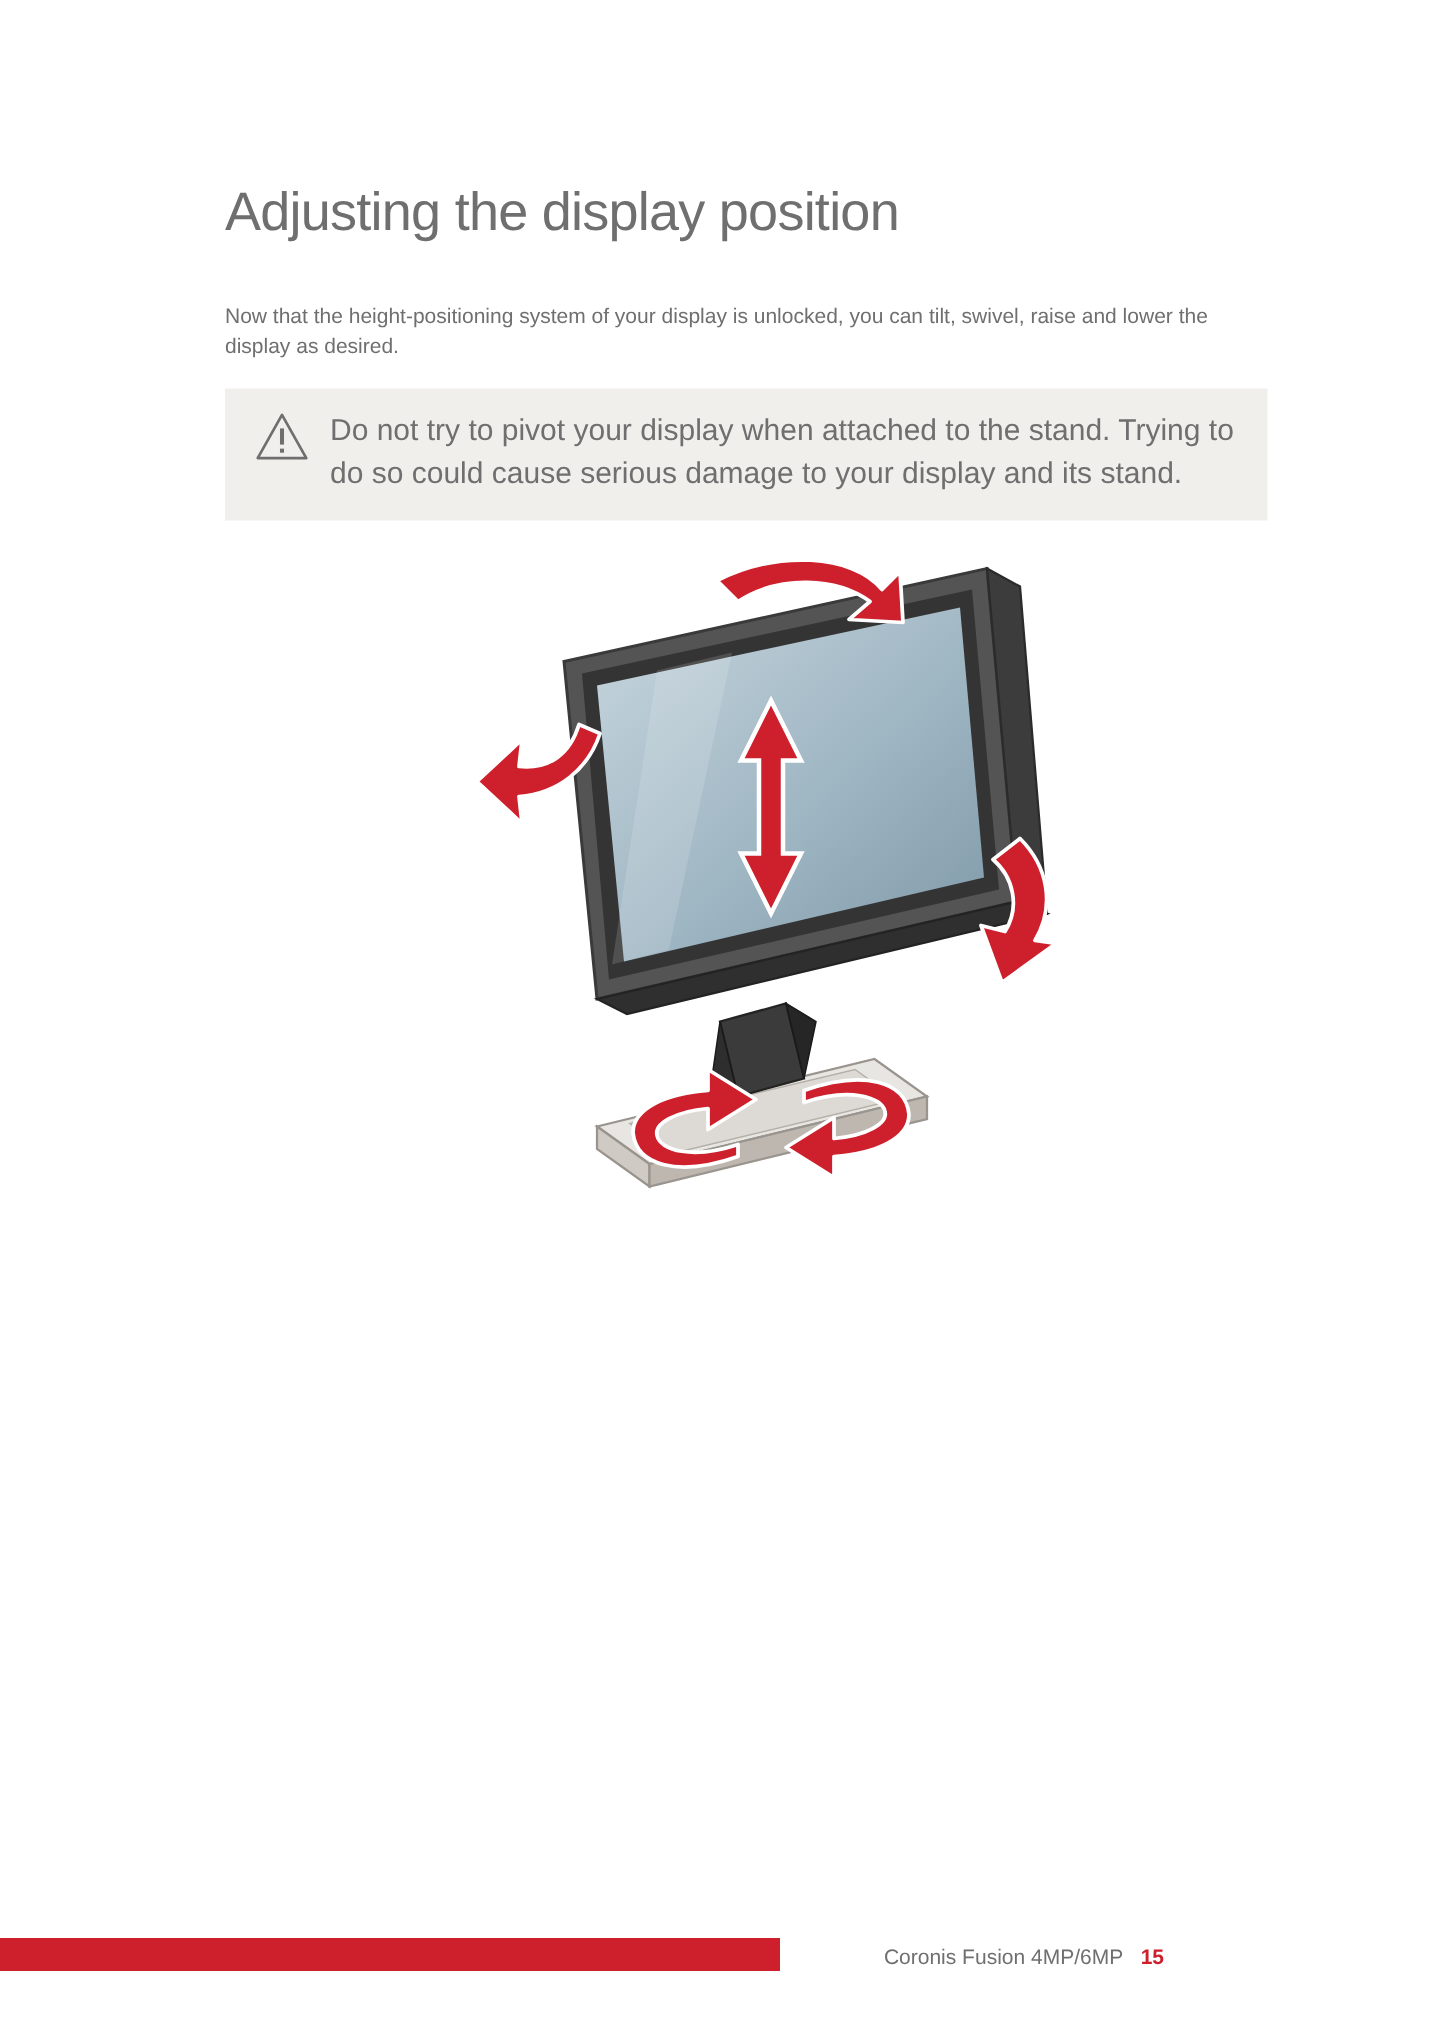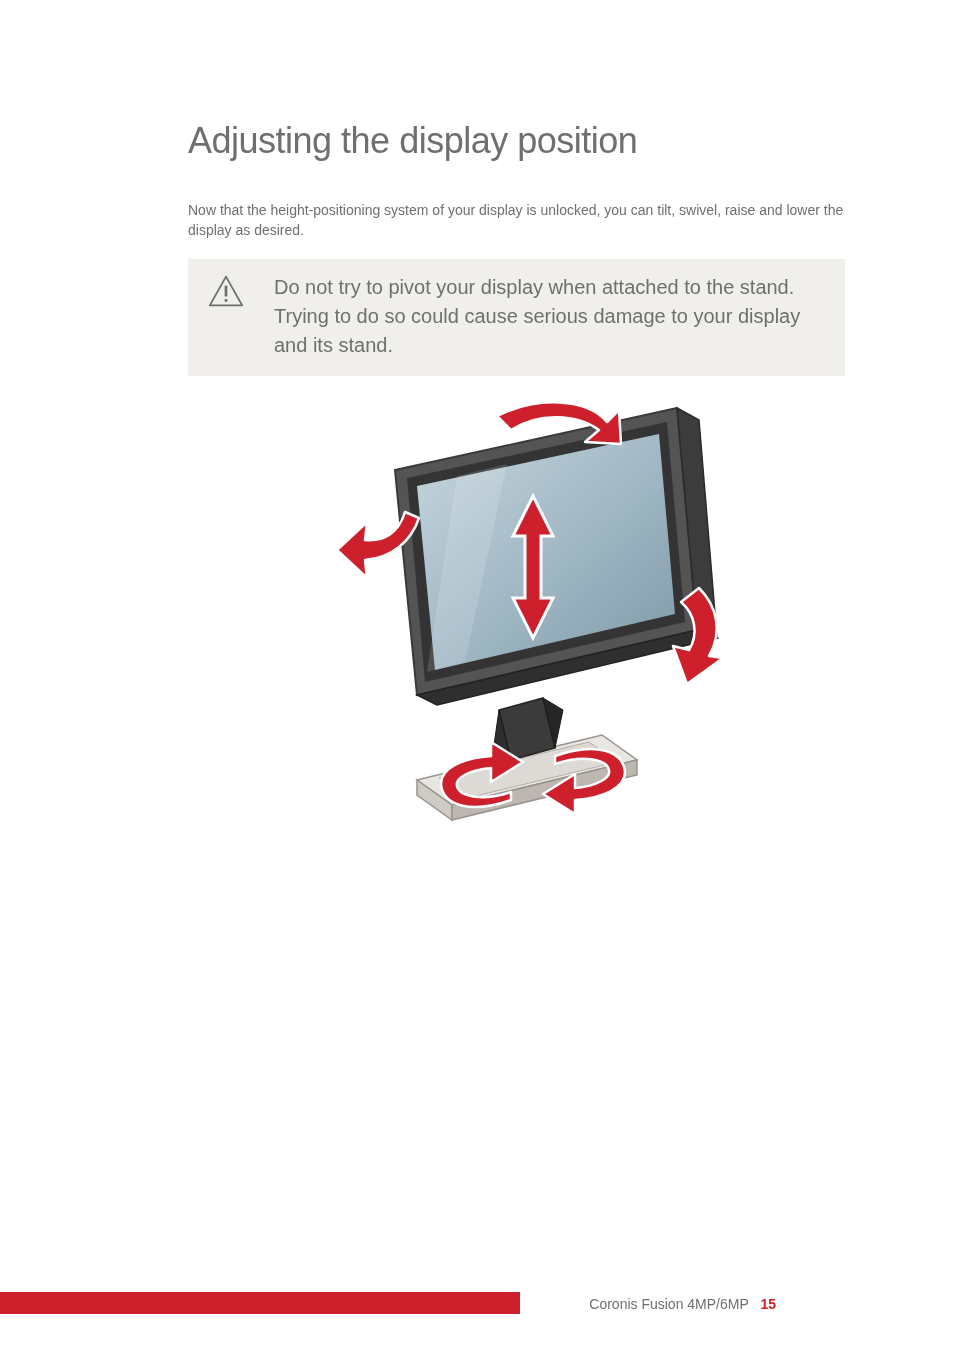--- a/index.html
+++ b/index.html
@@ -8,41 +8,40 @@
     background: #ffffff;
     width: 954px;
     height: 1352px;
     font-family: "Segoe UI", "Helvetica Neue", Arial, sans-serif;
     color: #6f6f6f;
     position: relative;
   }
   .page {
     box-sizing: border-box;
     padding: 120px 109px 0 150px;
-    margin-left: 38px;
   }
   h1.title {
     margin: 0 0 38px 0;
     font-size: 36px;
     font-weight: 400;
     letter-spacing: -0.5px;
     color: #6f6f6f;
   }
   p.intro {
     margin: 0 0 18px 0;
     font-size: 14px;
     line-height: 1.45;
     font-weight: 300;
     color: #6f6f6f;
   }
   .warning-box {
     background: #f1efec;
     padding: 14px 20px 16px 20px;
     display: flex;
-    gap: 30px;
+    gap: 14px;
     align-items: flex-start;
     margin-bottom: 24px;
   }
   .warning-icon svg {
     width: 36px;
     height: 36px;
   }
   .warning-text {
     font-size: 20px;
     line-height: 1.45;

